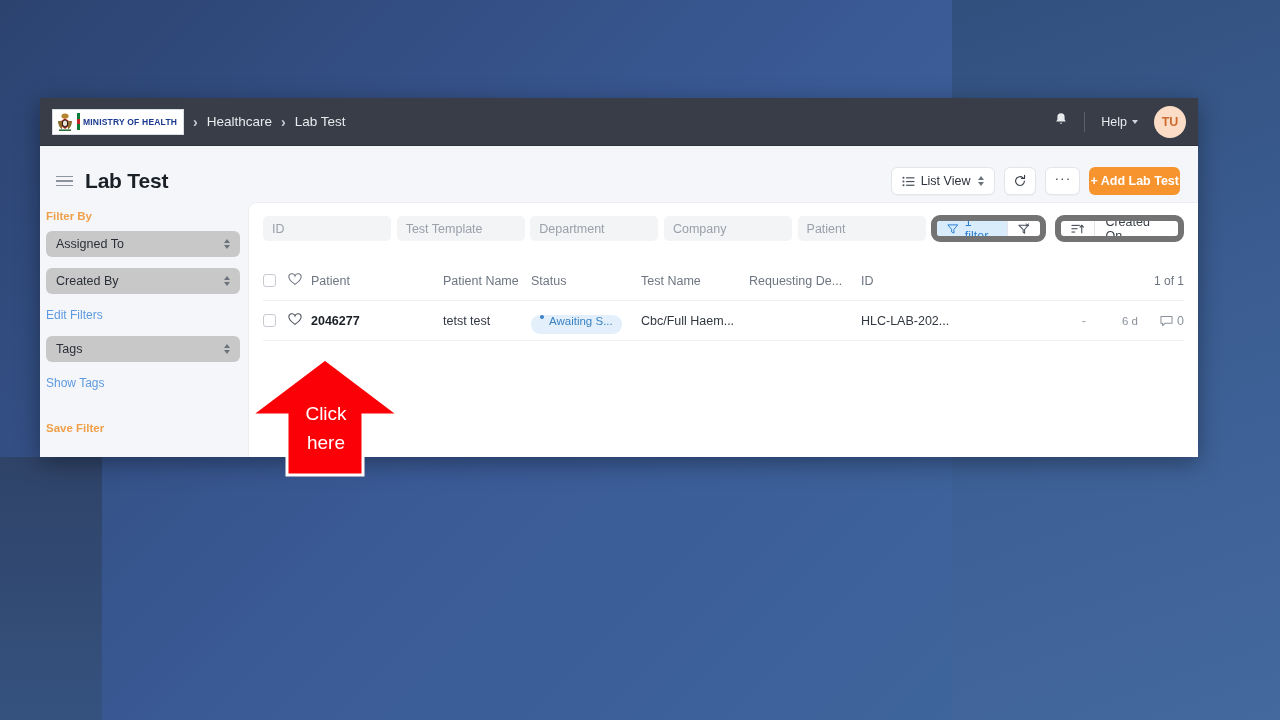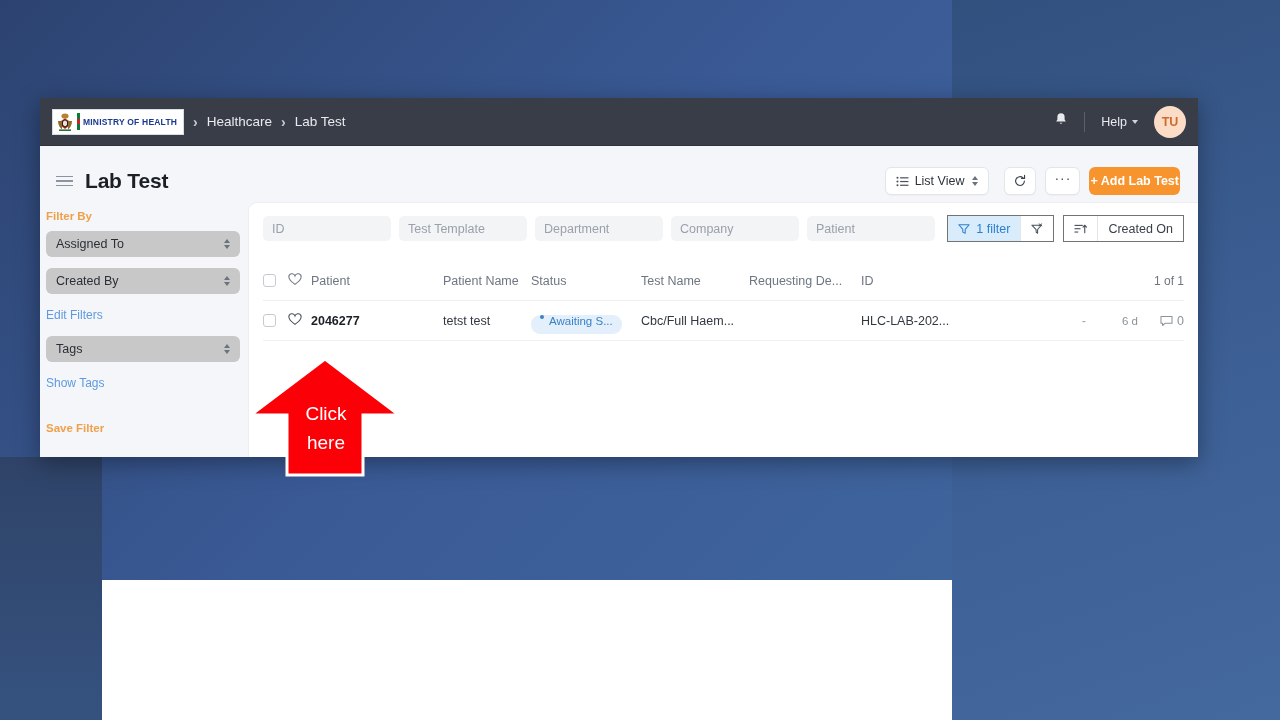--- a/index.html
+++ b/index.html
@@ -1,21 +1,21 @@
 <!DOCTYPE html>
 <html><head>
 <meta charset="utf-8">
 <style>
   * { box-sizing: border-box; margin: 0; padding: 0; }
   html, body {
     width: 1280px; height: 720px; overflow: hidden;
     font-family: "Liberation Sans", sans-serif;
   }
   #desktop {
-    position: relative; width: 1280px; height: 580px;
+    position: relative; width: 1280px; height: 720px;
     background: linear-gradient(135deg, #2c4370 0%, #3a5a96 45%, #41699f 100%);
   }
   
   #wall-right {
     position: absolute; left: 952px; top: 0; width: 328px; height: 720px;
     background: linear-gradient(160deg, #32507e 0%, #3d6096 60%, #44699f 100%);
   }
   #wall-bottomleft {
     position: absolute; left: 0; top: 457px; width: 102px; height: 263px;
     background: linear-gradient(180deg, #2f4368 0%, #35527f 100%);
@@ -112,21 +112,21 @@
   .filter-grid { padding: 12px 14px 10px 14px; }
   .frow { display: flex; gap: 0; margin-bottom: 9px; align-items: center; }
   .fcell { width: 136px; margin-right: 0; }
   .finput {
     background: #f3f4f6; border-radius: 5px; height: 25px; width: 128px;
     display: flex; align-items: center; padding: 0 9px;
     font-size: 12.5px; color: #9aa1ab; overflow: hidden; white-space: nowrap; cursor: text;
   }
   .fspacer { flex: 1; }
   .seg {
-    display: flex; border: 1px solid #737373; border-radius: 0; overflow: hidden;
+    display: flex; border: 6px solid #737373; border-radius: 9px; overflow: hidden;
     height: 27px; background: #fff; margin-right: 9px;
   }
   .seg-item {
     display: flex; align-items: center; gap: 6px; padding: 0 10px;
     font-size: 12.5px; color: #3a4049; cursor: pointer;
   }
   .seg-item.active { background: #d9ecfb; color: #2b7fd0; }
   .seg-item + .seg-item { border-left: 1px solid #e2e6ea; }
 
   
@@ -224,21 +224,21 @@
 
       <div class="page-head">
         <span class="hamb">
           <i></i>
             <i></i>
             <i></i>
         </span>
         <span class="page-title">Lab Test</span>
         <div class="head-spacer"></div>
 
-        <div class="btn" style="margin-right:15px">
+        <div class="btn" style="margin-right:9px">
           <svg width="13" height="13" viewBox="0 0 14 14">
             <circle cx="1.6" cy="3" r="1.1" fill="#4a515b"></circle>
               <rect x="4.4" y="2.4" width="9" height="1.3" fill="#4a515b"></rect>
             <circle cx="1.6" cy="7" r="1.1" fill="#4a515b"></circle>
               <rect x="4.4" y="6.4" width="9" height="1.3" fill="#4a515b"></rect>
             <circle cx="1.6" cy="11" r="1.1" fill="#4a515b"></circle>
               <rect x="4.4" y="10.4" width="9" height="1.3" fill="#4a515b"></rect>
           </svg>
           <span>List View</span>
           <span class="updown">

